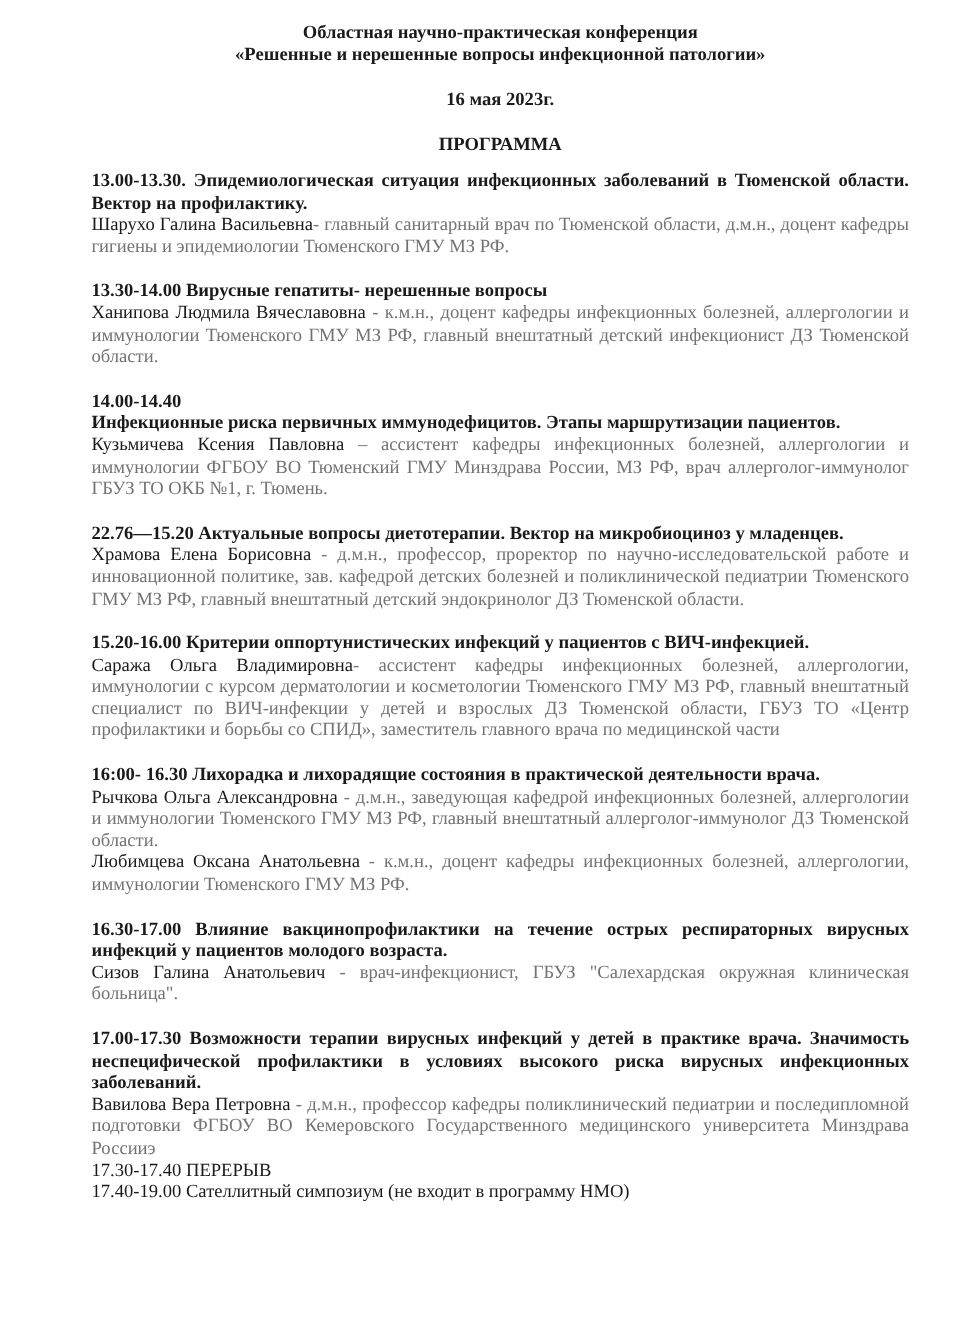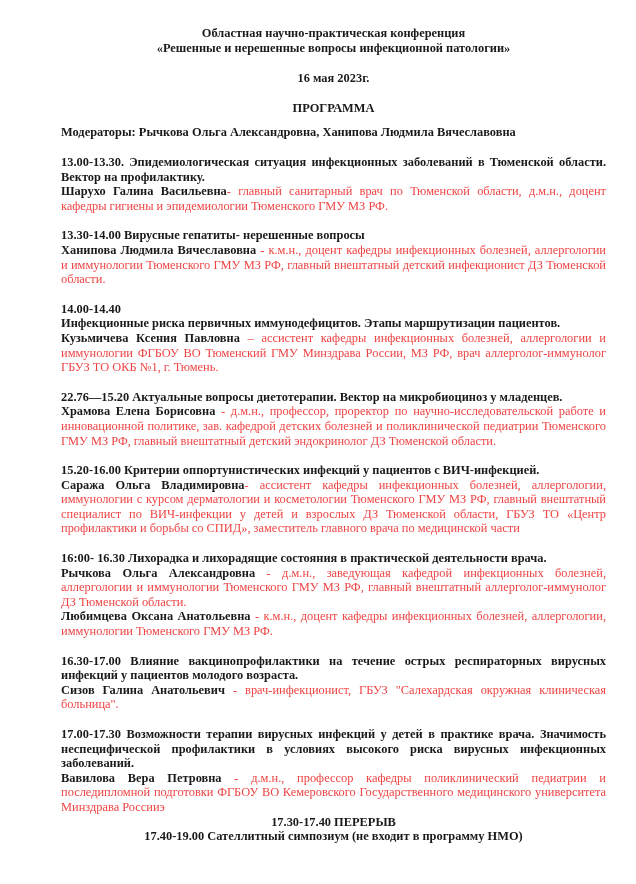--- a/index.html
+++ b/index.html
@@ -1,49 +1,48 @@
 <!DOCTYPE html>
 <html><head>
 <meta charset="utf-8">
 <style>
   html, body { margin: 0; padding: 0; background: #ffffff; }
   body {
     width: 636px; height: 884px; overflow: hidden; position: relative;
     font-family: "Liberation Serif", "DejaVu Serif", serif;
     color: #1a1a1a;
   }
-  .page { position: absolute; left: 61px; top: 26px; width: 545px; }
+  .page { position: absolute; left: 61px; top: 14px; width: 545px; }
   .center { text-align: center; font-weight: bold; font-size: 12.4px; line-height: 15px; }
   .title-block { margin-bottom: 15px; }
   .date { margin-bottom: 15px; }
   .program { margin-bottom: 9px; }
   .moderators { font-weight: bold; font-size: 12.4px; line-height: 15px; margin-bottom: 15px; }
   .session { margin-bottom: 15px; font-size: 12.4px; line-height: 14.6px; text-align: justify; }
   .session-title { font-weight: bold; }
   .speaker { text-align: justify; }
-  .speaker-name { font-weight: bold; margin-top: 16px; }
-  .speaker-desc { font-weight: normal; color: #ef4444; }
-  .tail { font-weight: bold; font-size: 12.4px; line-height: 14.6px; text-align: center; }
+  .speaker-name { font-weight: normal; margin-top: 16px; }
+  .speaker-desc { font-weight: normal; color: #737373; }
+  .tail { font-weight: normal; font-size: 12.4px; line-height: 14.6px; }
   .gap-small { margin-bottom: 0; }
 </style>
 </head>
 <body>
 
 <div class="page">
 
   <div class="center title-block">
     <div>Областная научно-практическая конференция</div>
     <div>«Решенные и нерешенные вопросы инфекционной патологии»</div>
   </div>
 
   <div class="center date">16 мая 2023г.</div>
 
   <div class="center program">ПРОГРАММА</div>
 
-  <div class="moderators">Модераторы: Рычкова Ольга Александровна, Ханипова Людмила Вячеславовна</div>
 
   <div class="session">
     <div class="session-title">13.00-13.30. Эпидемиологическая ситуация инфекционных заболеваний в Тюменской области. Вектор на профилактику.</div>
     <div class="speaker"><span class="speaker-name">Шарухо Галина Васильевна</span><span class="speaker-desc">- главный санитарный врач по Тюменской области, д.м.н., доцент кафедры гигиены и эпидемиологии Тюменского ГМУ МЗ РФ.</span></div>
   </div>
 
   <div class="session">
     <div class="session-title">13.30-14.00 Вирусные гепатиты- нерешенные вопросы</div>
     <div class="speaker"><span class="speaker-name">Ханипова Людмила Вячеславовна</span><span class="speaker-desc"> - к.м.н., доцент кафедры инфекционных болезней, аллергологии и иммунологии  Тюменского ГМУ МЗ РФ, главный внештатный детский инфекционист ДЗ Тюменской области.</span></div>
   </div>

